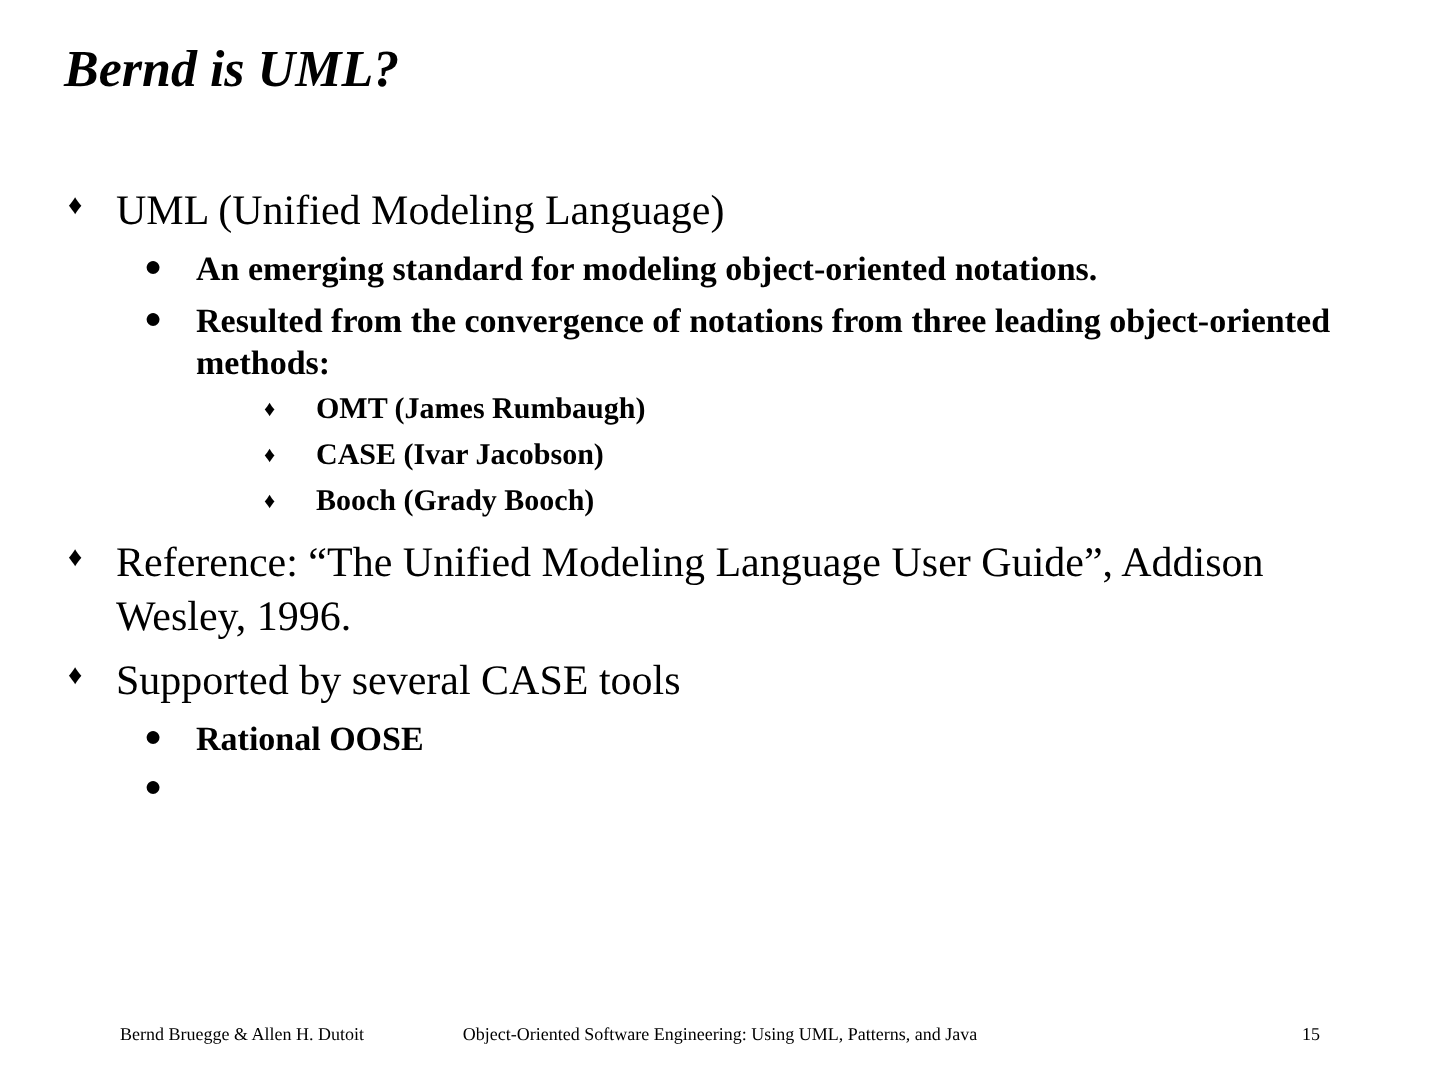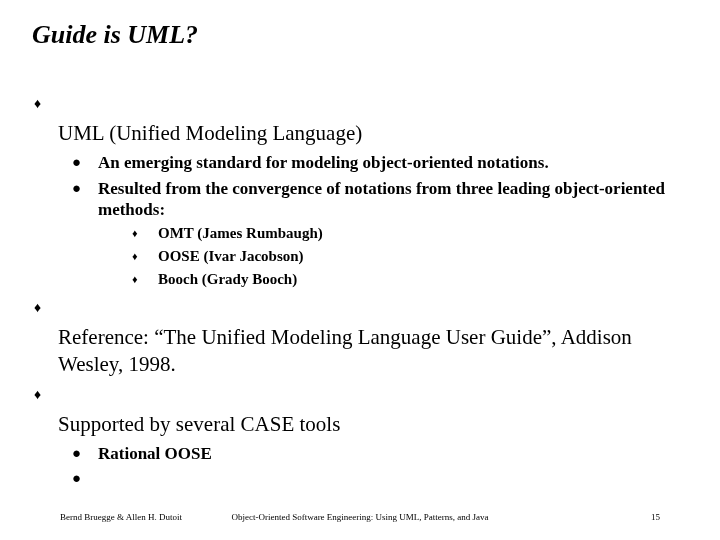--- a/index.html
+++ b/index.html
@@ -29,21 +29,21 @@
       margin-bottom: 6px;
     }
     .l1 .bullet {
       width: 26px;
       flex-shrink: 0;
       font-size: 14px;
       line-height: 24px;
       text-align: left;
       padding-left: 2px;
     }
-    .l1 .txt { line-height: 1.25; margin-top: 28px; }
+    .l1 .txt { line-height: 1.25; }
     .l2 {
       display: flex;
       align-items: flex-start;
       font-size: 17px;
       font-weight: bold;
       margin-left: 40px;
       margin-top: 4px;
       margin-bottom: 2px;
     }
     .l2 .bullet {
@@ -79,21 +79,21 @@
       font-size: 9px;
       display: flex;
       justify-content: space-between;
       align-items: flex-end;
     }
     .footer .center { position: absolute; left: 50%; transform: translateX(-50%); }
   </style>
 </head>
 <body>
 
-<div class="title">Guide is UML?</div>
+<div class="title">Bernd is UML?</div>
 
 <div class="content">
 
   <div class="l1">
     <span class="bullet">♦</span>
     <span class="txt">UML (Unified Modeling Language)</span>
   </div>
 
   <div class="l2">
     <span class="bullet">●</span>
@@ -104,30 +104,30 @@
     <span class="bullet">●</span>
     <span class="txt">Resulted from the convergence of notations from three leading object-oriented methods:</span>
   </div>
 
   <div class="l3">
     <span class="bullet">♦</span>
     <span class="txt">OMT  (James Rumbaugh)</span>
   </div>
   <div class="l3">
     <span class="bullet">♦</span>
-    <span class="txt">OOSE (Ivar Jacobson)</span>
+    <span class="txt">CASE (Ivar Jacobson)</span>
   </div>
   <div class="l3">
     <span class="bullet">♦</span>
     <span class="txt">Booch (Grady Booch)</span>
   </div>
 
   <div class="l1" style="margin-top:8px;">
     <span class="bullet">♦</span>
-    <span class="txt">Reference: “The Unified Modeling Language User Guide”, Addison Wesley, 1998.</span>
+    <span class="txt">Reference: “The Unified Modeling Language User Guide”, Addison Wesley, 1996.</span>
   </div>
 
   <div class="l1">
     <span class="bullet">♦</span>
     <span class="txt">Supported by several CASE tools</span>
   </div>
 
   <div class="l2">
     <span class="bullet">●</span>
     <span class="txt">Rational OOSE</span>

